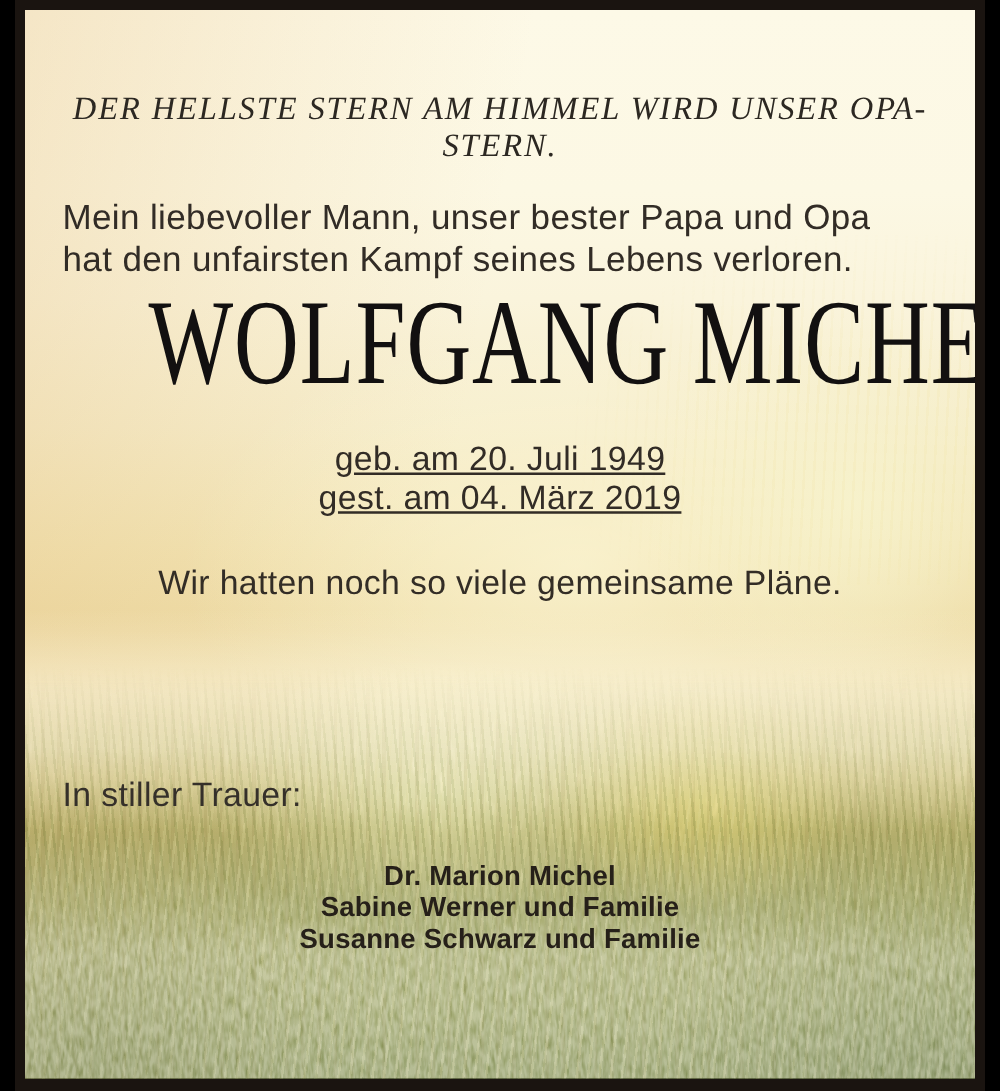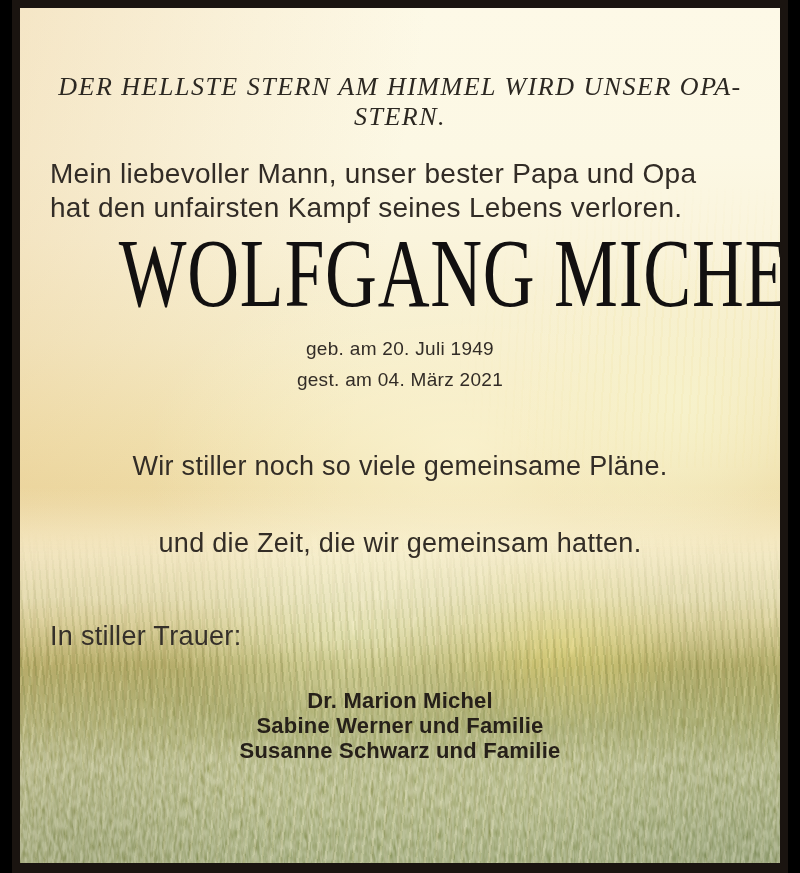--- a/index.html
+++ b/index.html
@@ -143,26 +143,27 @@
     font-weight: 400;
     font-size: 97px;
     line-height: 108px;
     letter-spacing: 1px;
     color: #121010;
     transform: scaleX(0.74);
     transform-origin: 50% 50%;
     white-space: nowrap;
   }
   .dates {
-    top: 325px;
-    text-align: center;
-    font-size: 19px;
+    top: 344px;
+    text-align: center;
+    font-size: 27px;
     line-height: 31px;
     letter-spacing: 0.3px;
     color: #322c26;
+    text-decoration: underline;
   }
   .memorial {
     text-align: center;
     font-size: 27px;
     line-height: 32px;
     letter-spacing: 0.3px;
     color: #332d26;
   }
   .memorial-1 { top: 442px; }
   .memorial-2 { top: 519px; }
@@ -215,29 +216,28 @@
 
     <div class="block intro">
       <div>Mein liebevoller Mann, unser bester Papa und Opa</div>
       <div>hat den unfairsten Kampf seines Lebens verloren.</div>
     </div>
 
     <h1 class="block deceased">WOLFGANG MICHEL</h1>
 
     <div class="block dates">
       <div>geb. am 20. Juli 1949</div>
-      <div>gest. am 04. März 2021</div>
+      <div>gest. am 04. März 2019</div>
     </div>
 
     <div class="block memorial memorial-1">
-      <div>Wir stiller noch so viele gemeinsame Pläne.</div>
+      <div>Wir hatten noch so viele gemeinsame Pläne.</div>
     </div>
 
     <div class="block memorial memorial-2">
-      <div>und die Zeit, die wir gemeinsam hatten.</div>
     </div>
 
     <div class="block mourning-label">In stiller Trauer:</div>
 
     <div class="block mourners">
       <div>Dr. Marion Michel</div>
       <div>Sabine Werner und Familie</div>
       <div>Susanne Schwarz und Familie</div>
     </div>
 

